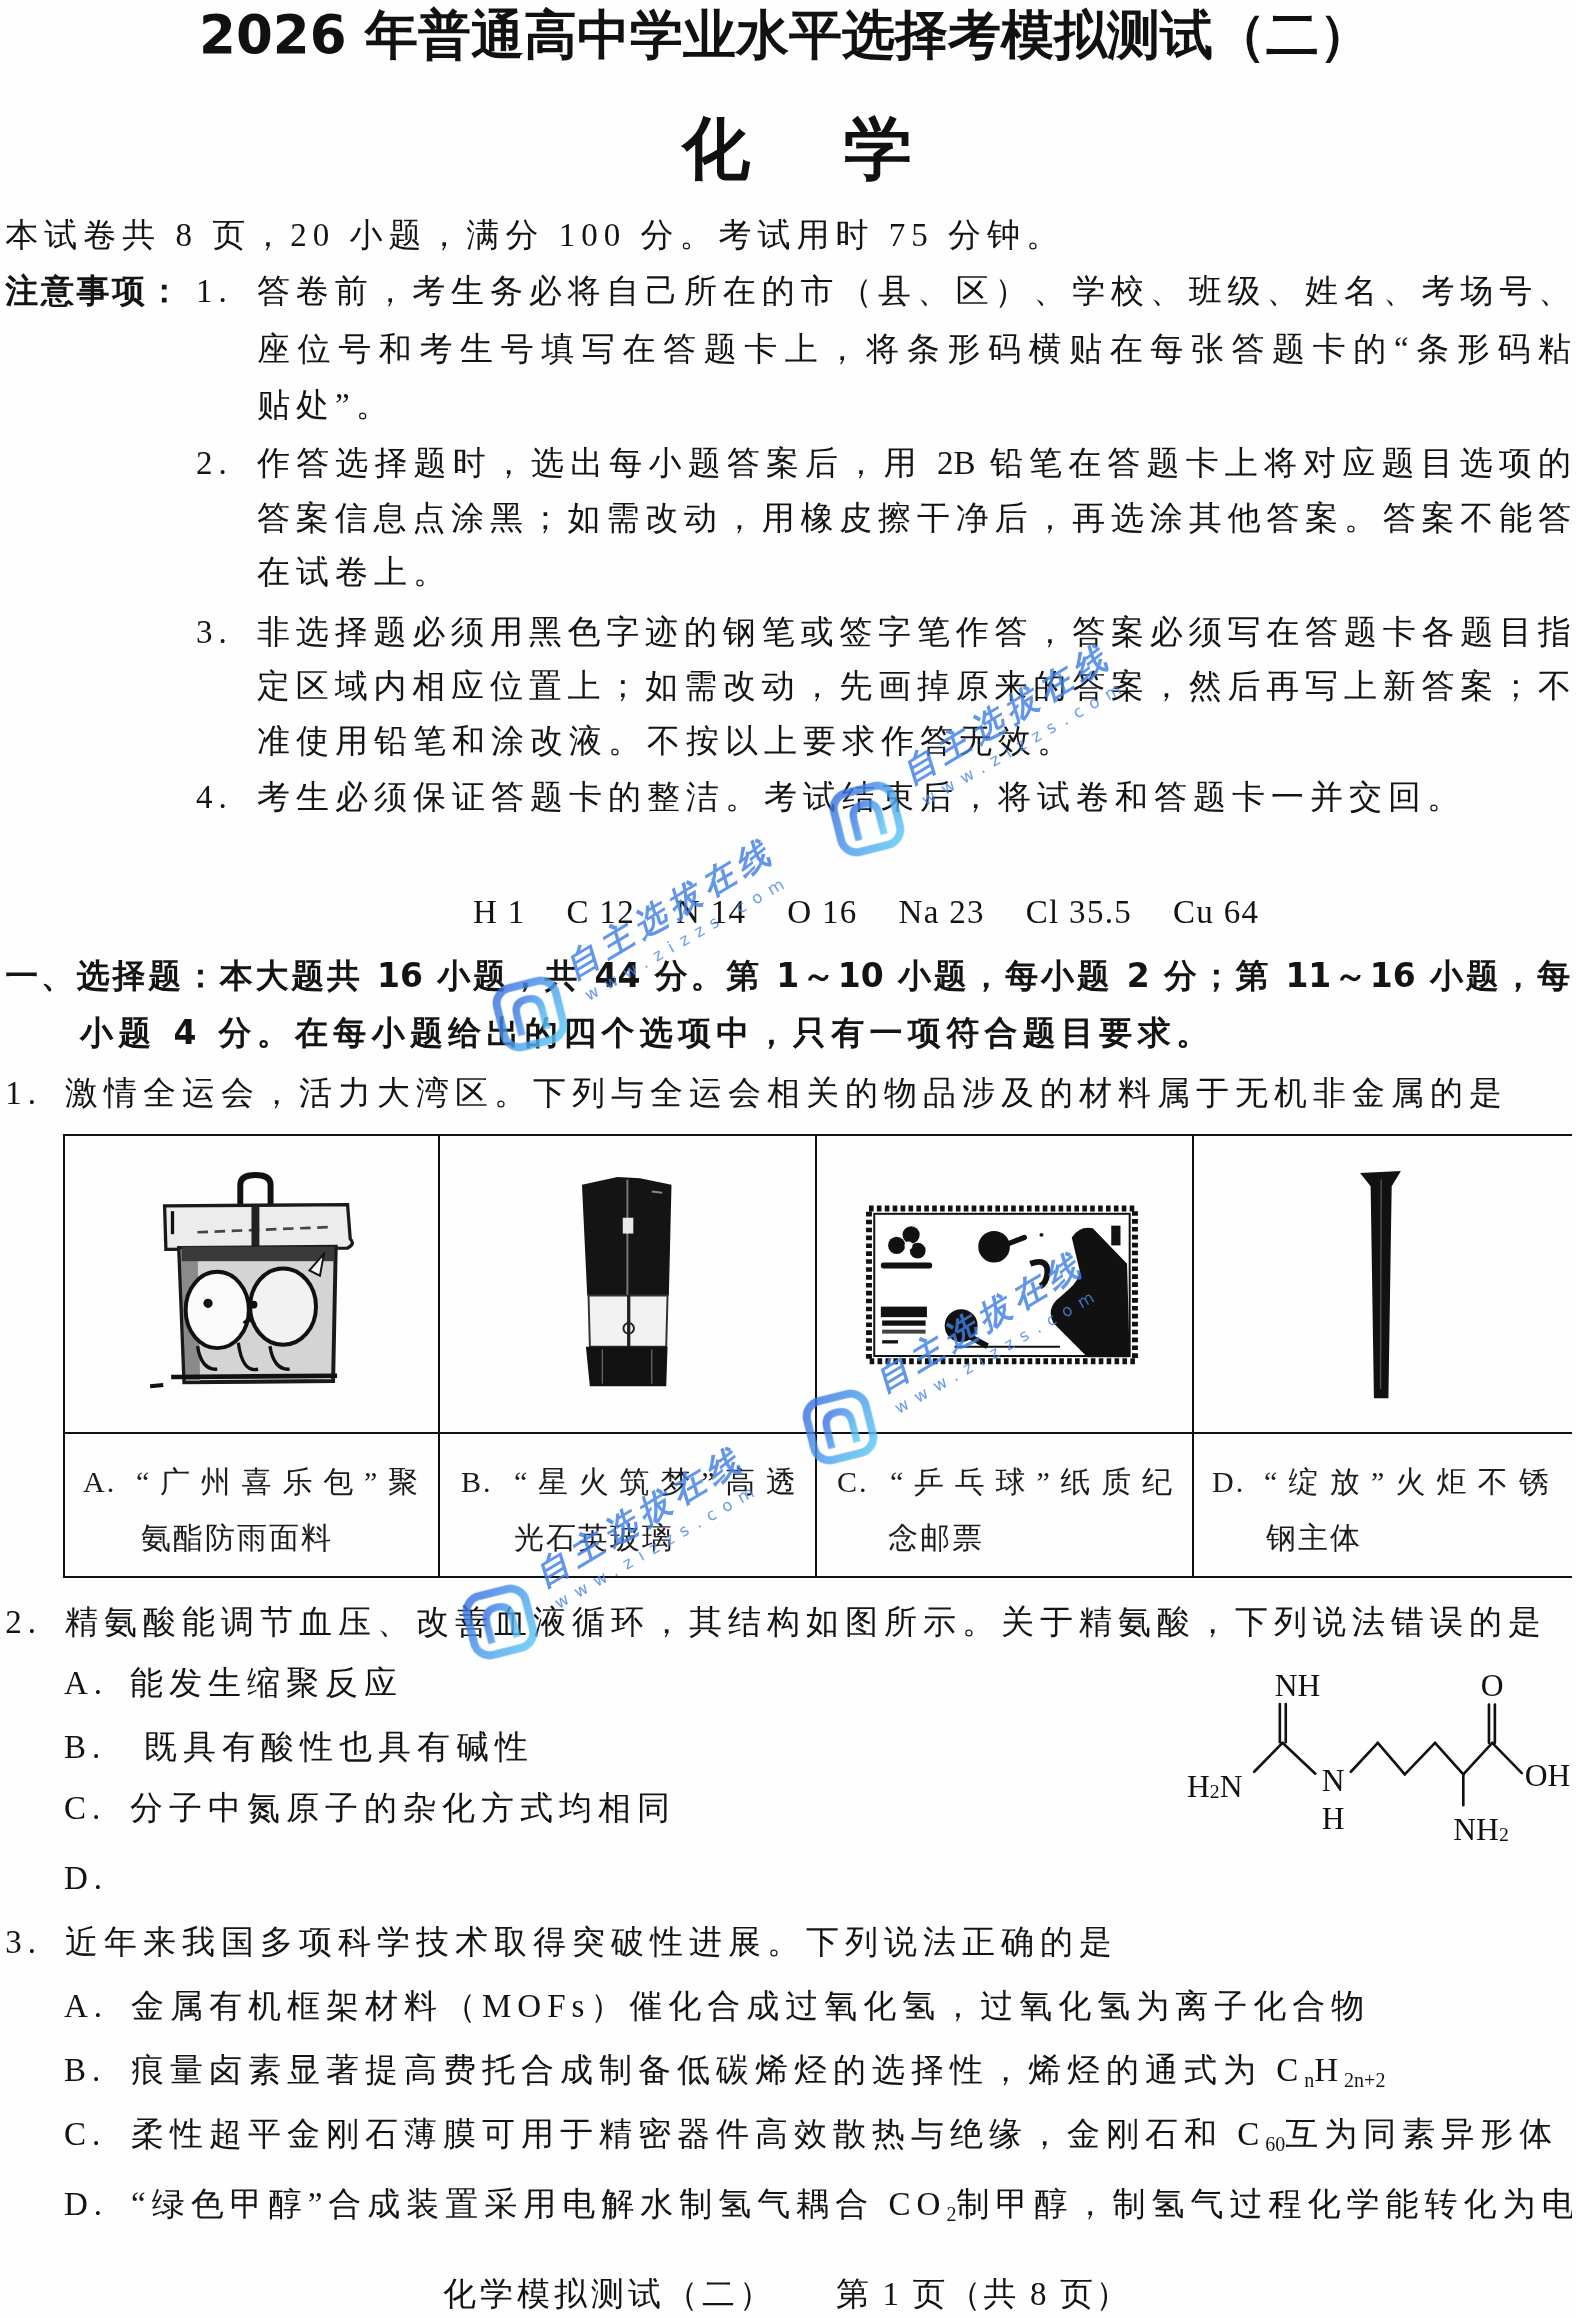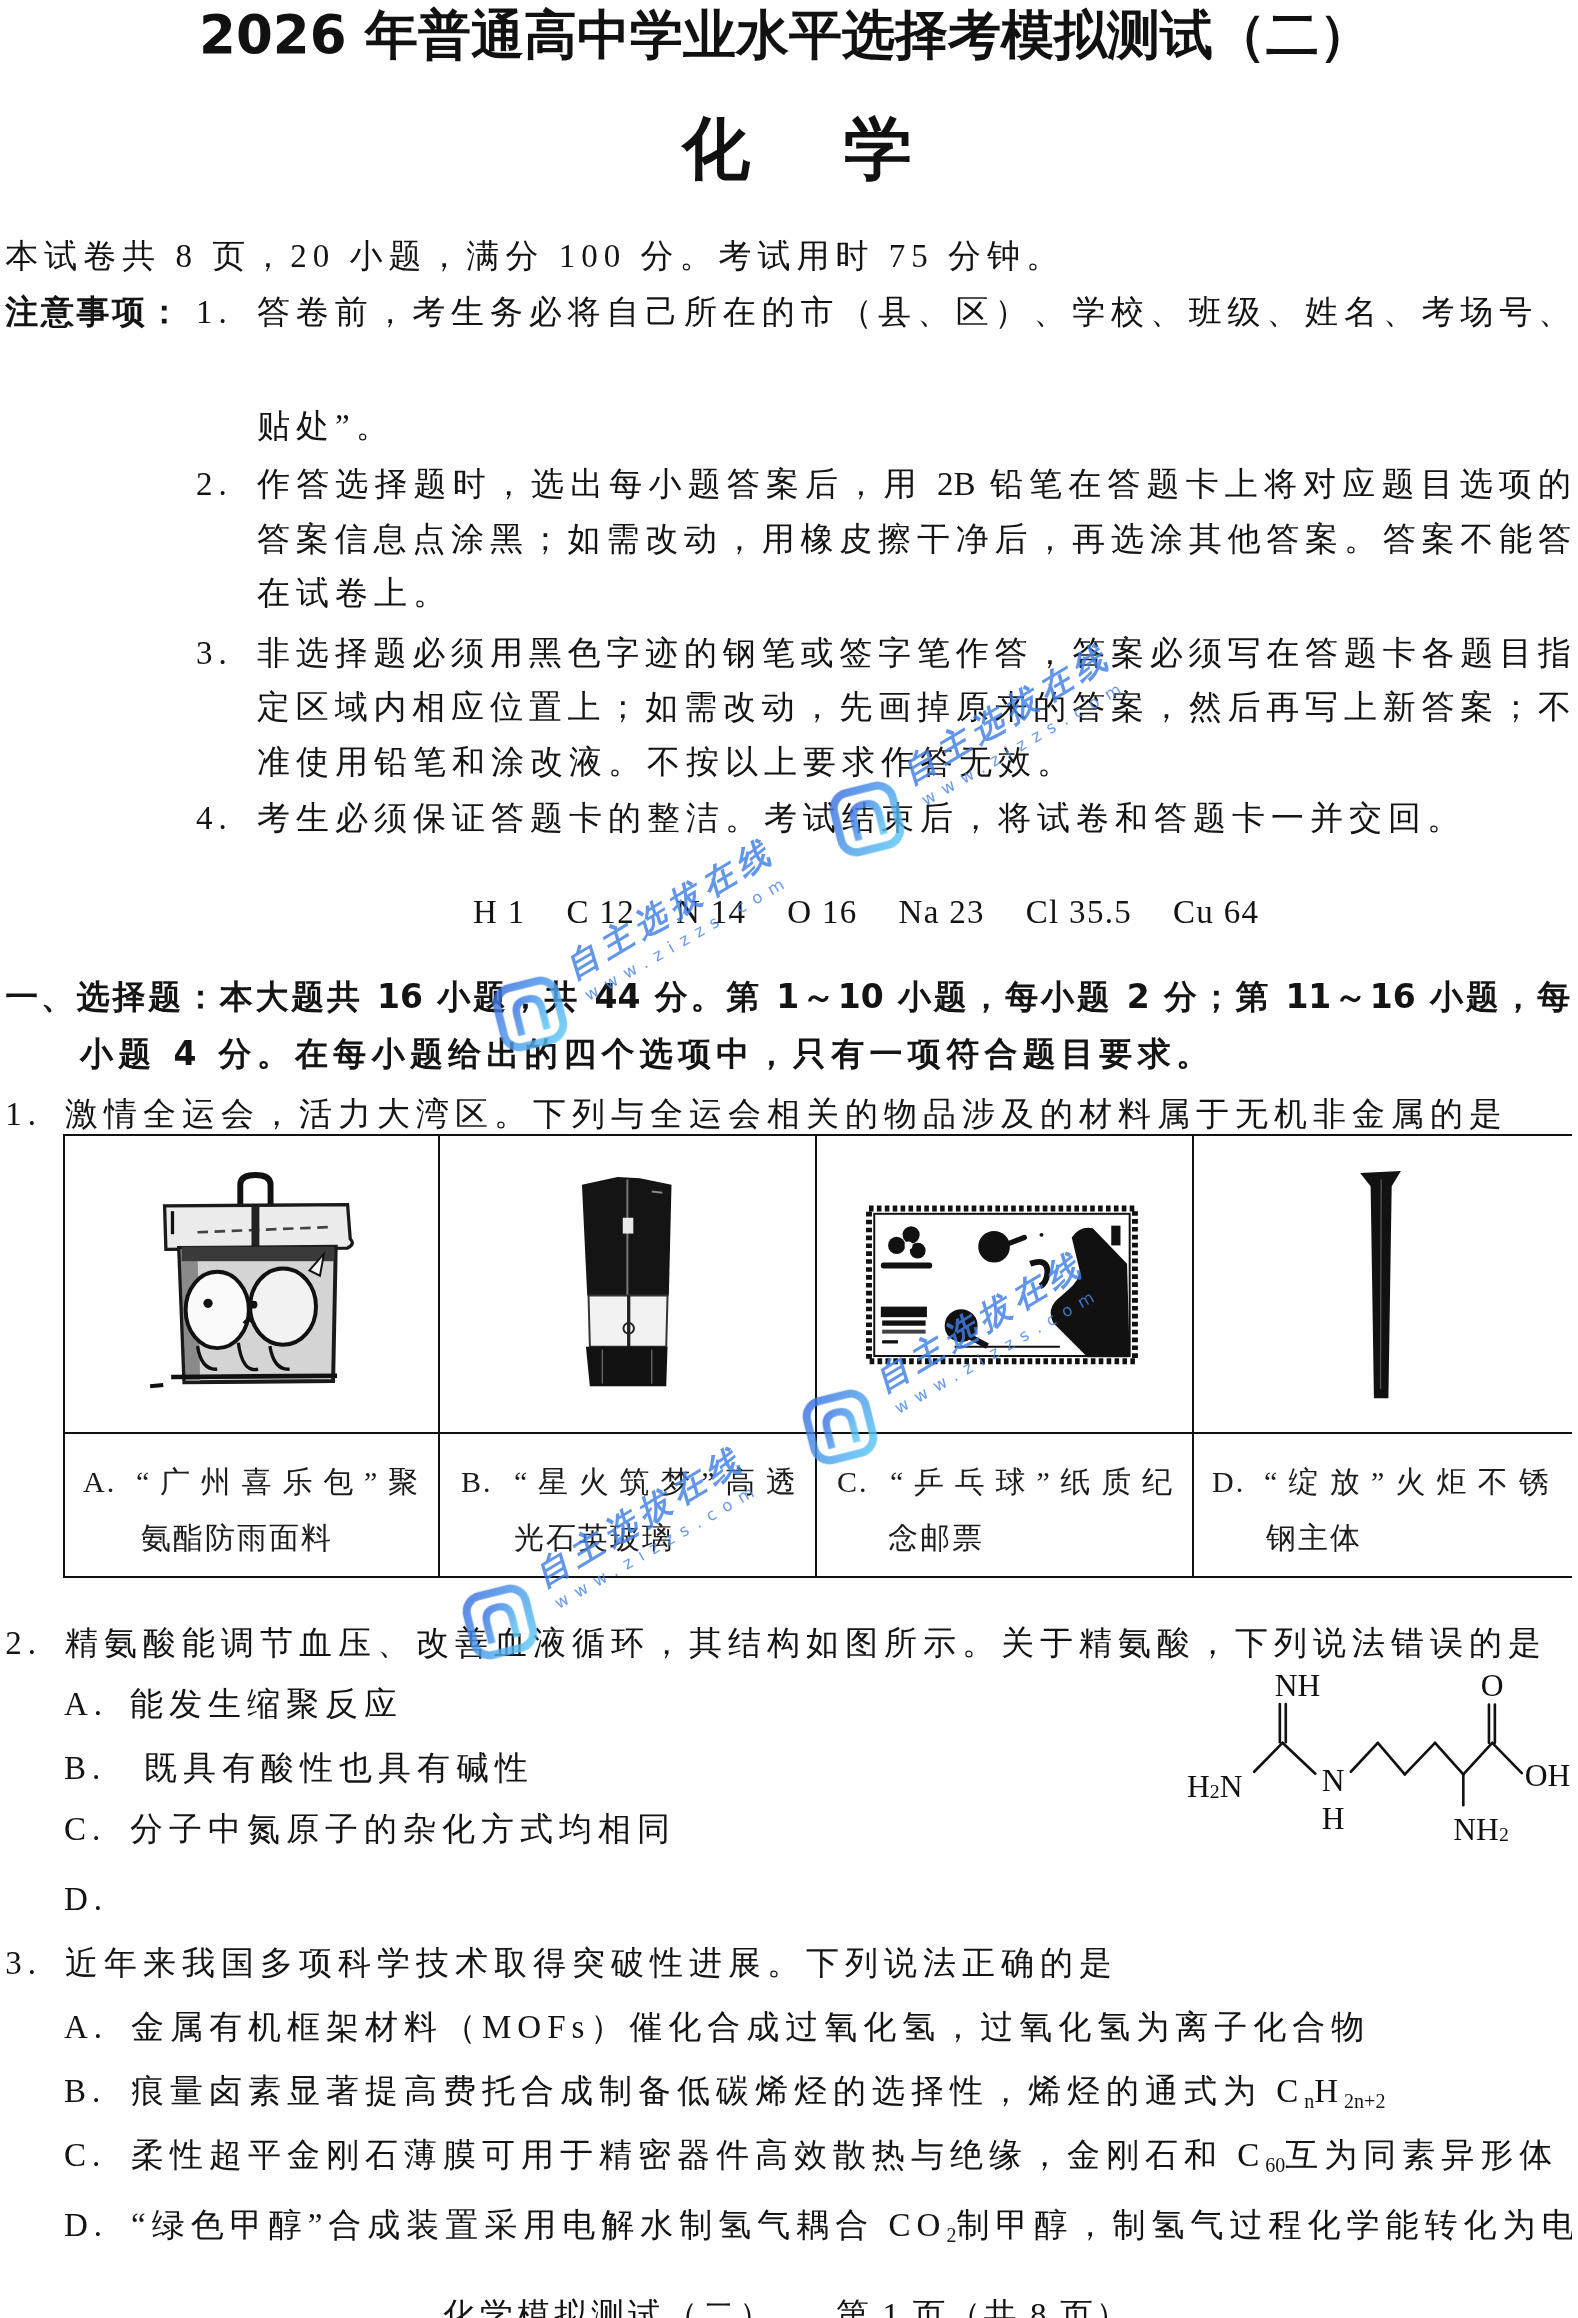--- a/index.html
+++ b/index.html
@@ -1,21 +1,21 @@
 <!DOCTYPE html>
 <html style="font-size:10.5px"><head>
 <meta charset="utf-8">
 <style>
   html, body { margin: 0; padding: 0; background: #ffffff; }
   #page {
     position: relative; width: 1572px; height: 2319px; overflow: hidden;
     background: #fefefe; color: #141414;
     font-family: "Liberation Serif", "DejaVu Serif", serif;
   }
-  .l { position: absolute; white-space: nowrap; font-size: 33px; line-height: 40px; height: 40px; letter-spacing: 6px; margin-top: 21px; }
+  .l { position: absolute; white-space: nowrap; font-size: 33px; line-height: 40px; height: 40px; letter-spacing: 6px; }
   .j { white-space: normal; text-align: justify; text-align-last: justify; letter-spacing: 0; overflow: visible; }
   .b { font-family: "DejaVu Sans", "Liberation Sans", sans-serif; font-weight: bold; }
   .title { position: absolute; left: 0; width: 1571px; top: 5.3px; text-align: center; font-size: 53px; line-height: 59px; font-family: "DejaVu Sans", "Liberation Sans", sans-serif; font-weight: bold; color: #111; white-space: nowrap; }
   .subject { position: absolute; top: 109px; font-size: 68px; line-height: 79px; font-family: "DejaVu Sans", "Liberation Sans", sans-serif; font-weight: bold; color: #111; }
   .mass-row { position: absolute; left: 473px; top: 892px; height: 40px; line-height: 40px; display: flex; gap: 41px; font-size: 33px; white-space: nowrap; }
   .mass-row span { letter-spacing: 1.3px; }
   .tbl { position: absolute; left: 63px; top: 1134px; width: 1512px; height: 444px; box-sizing: border-box; border: 2.6px solid #111;
          display: grid; grid-template-columns: 375px 377px 377px 1fr; grid-template-rows: 298px 1fr; }
   .cell { box-sizing: border-box; border-right: 2.6px solid #111; }
   .cell.top { border-bottom: 2.6px solid #111; }
@@ -53,20 +53,21 @@
   <div class="title">2026 年普通高中学业水平选择考模拟测试（二）</div>
   <div class="subject" style="left:682px">化</div>
   <div class="subject" style="left:844px">学</div>
 
   <div class="l" style="left:5.3px;top:215px">本试卷共 8 页，20 小题，满分 100 分。考试用时 75 分钟。</div>
 
   <div class="l b" style="left:5.3px;top:271px;letter-spacing:2.6px">注意事项：</div>
 
   <div class="l" style="left:196px;top:271px">1.</div>
   <div class="l j" style="left:257px;top:271px;width:1314px">答卷前，考生务必将自己所在的市（县、区）、学校、班级、姓名、考场号、</div>
+  <div class="l j" style="left:257px;top:329px;width:1314px">座位号和考生号填写在答题卡上，将条形码横贴在每张答题卡的“条形码粘</div>
   <div class="l" style="left:257px;top:385px">贴处”。</div>
 
   <div class="l" style="left:196px;top:443px">2.</div>
   <div class="l j" style="left:257px;top:443px;width:1314px">作答选择题时，选出每小题答案后，用 2B 铅笔在答题卡上将对应题目选项的</div>
   <div class="l j" style="left:257px;top:498px;width:1314px">答案信息点涂黑；如需改动，用橡皮擦干净后，再选涂其他答案。答案不能答</div>
   <div class="l" style="left:257px;top:552px">在试卷上。</div>
 
   <div class="l" style="left:196px;top:612px">3.</div>
   <div class="l j" style="left:257px;top:612px;width:1314px">非选择题必须用黑色字迹的钢笔或签字笔作答，答案必须写在答题卡各题目指</div>
   <div class="l j" style="left:257px;top:666px;width:1314px">定区域内相应位置上；如需改动，先画掉原来的答案，然后再写上新答案；不</div>

